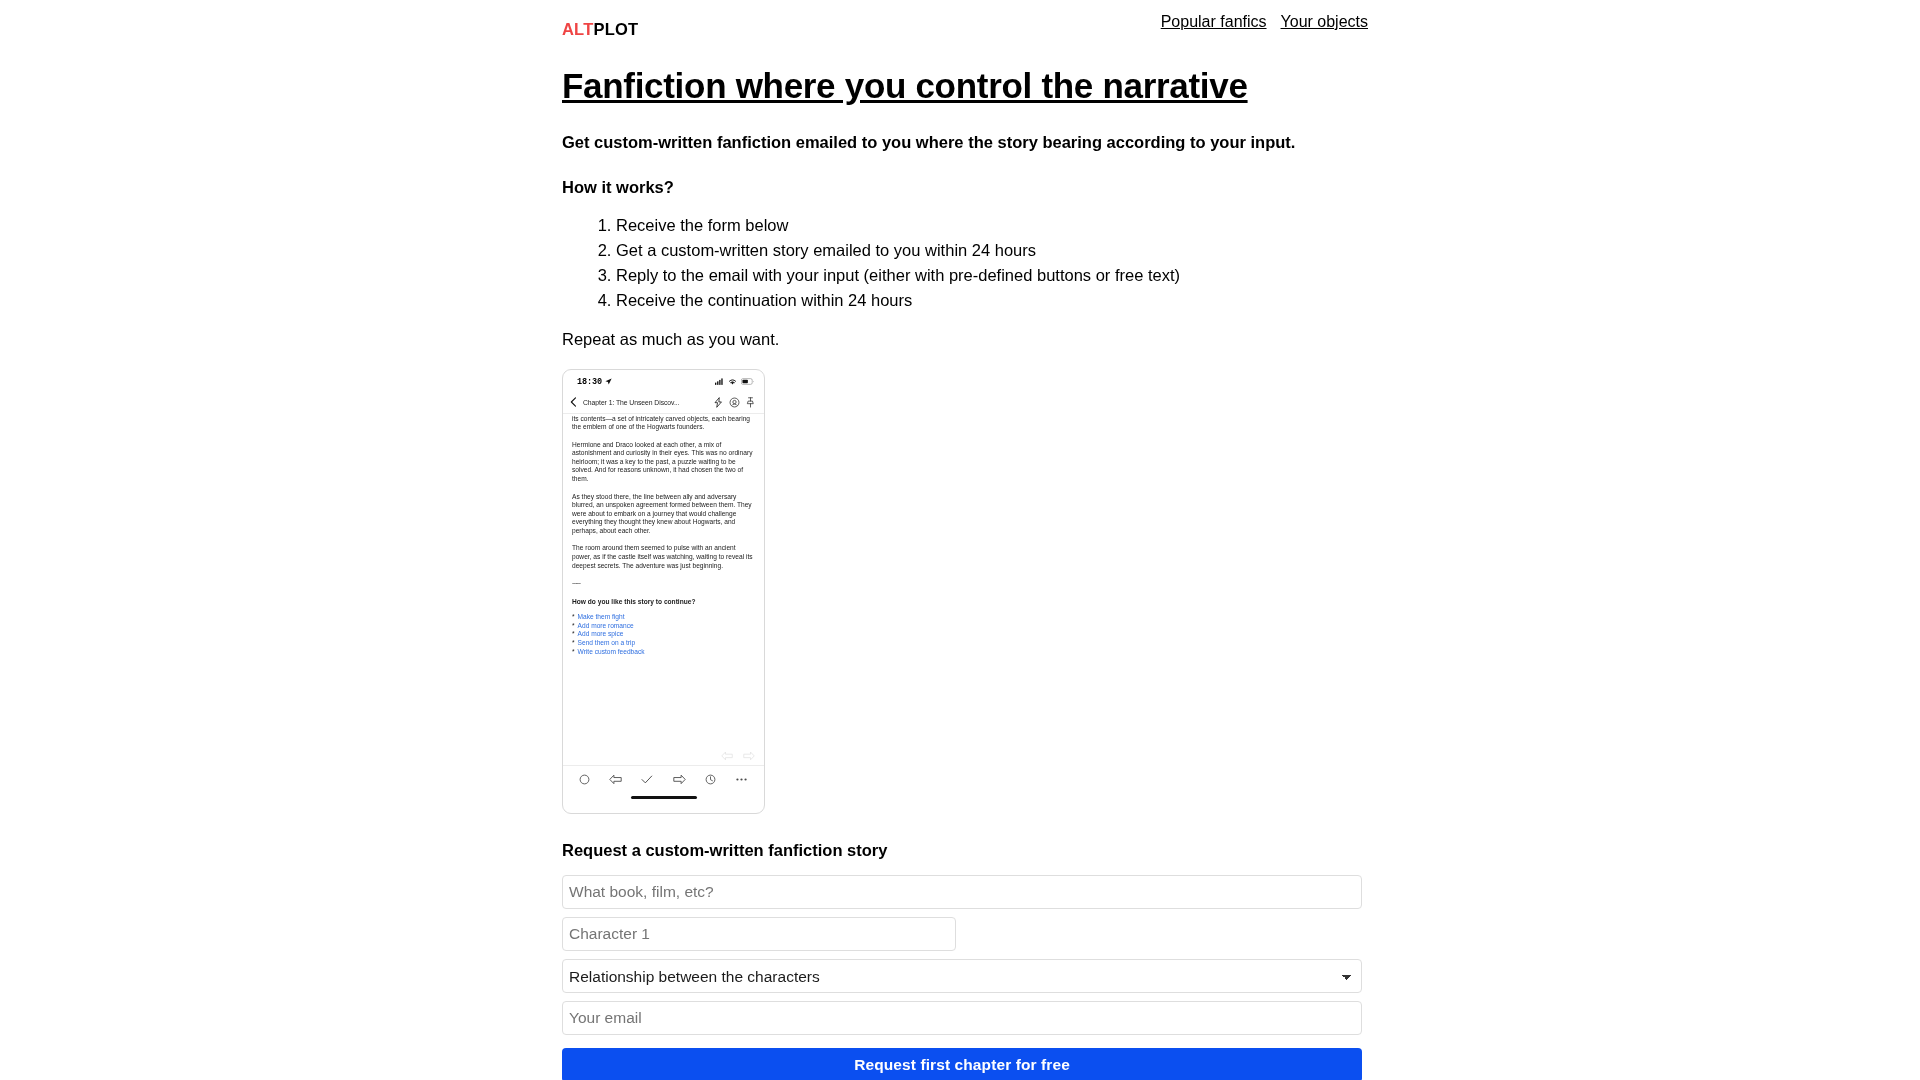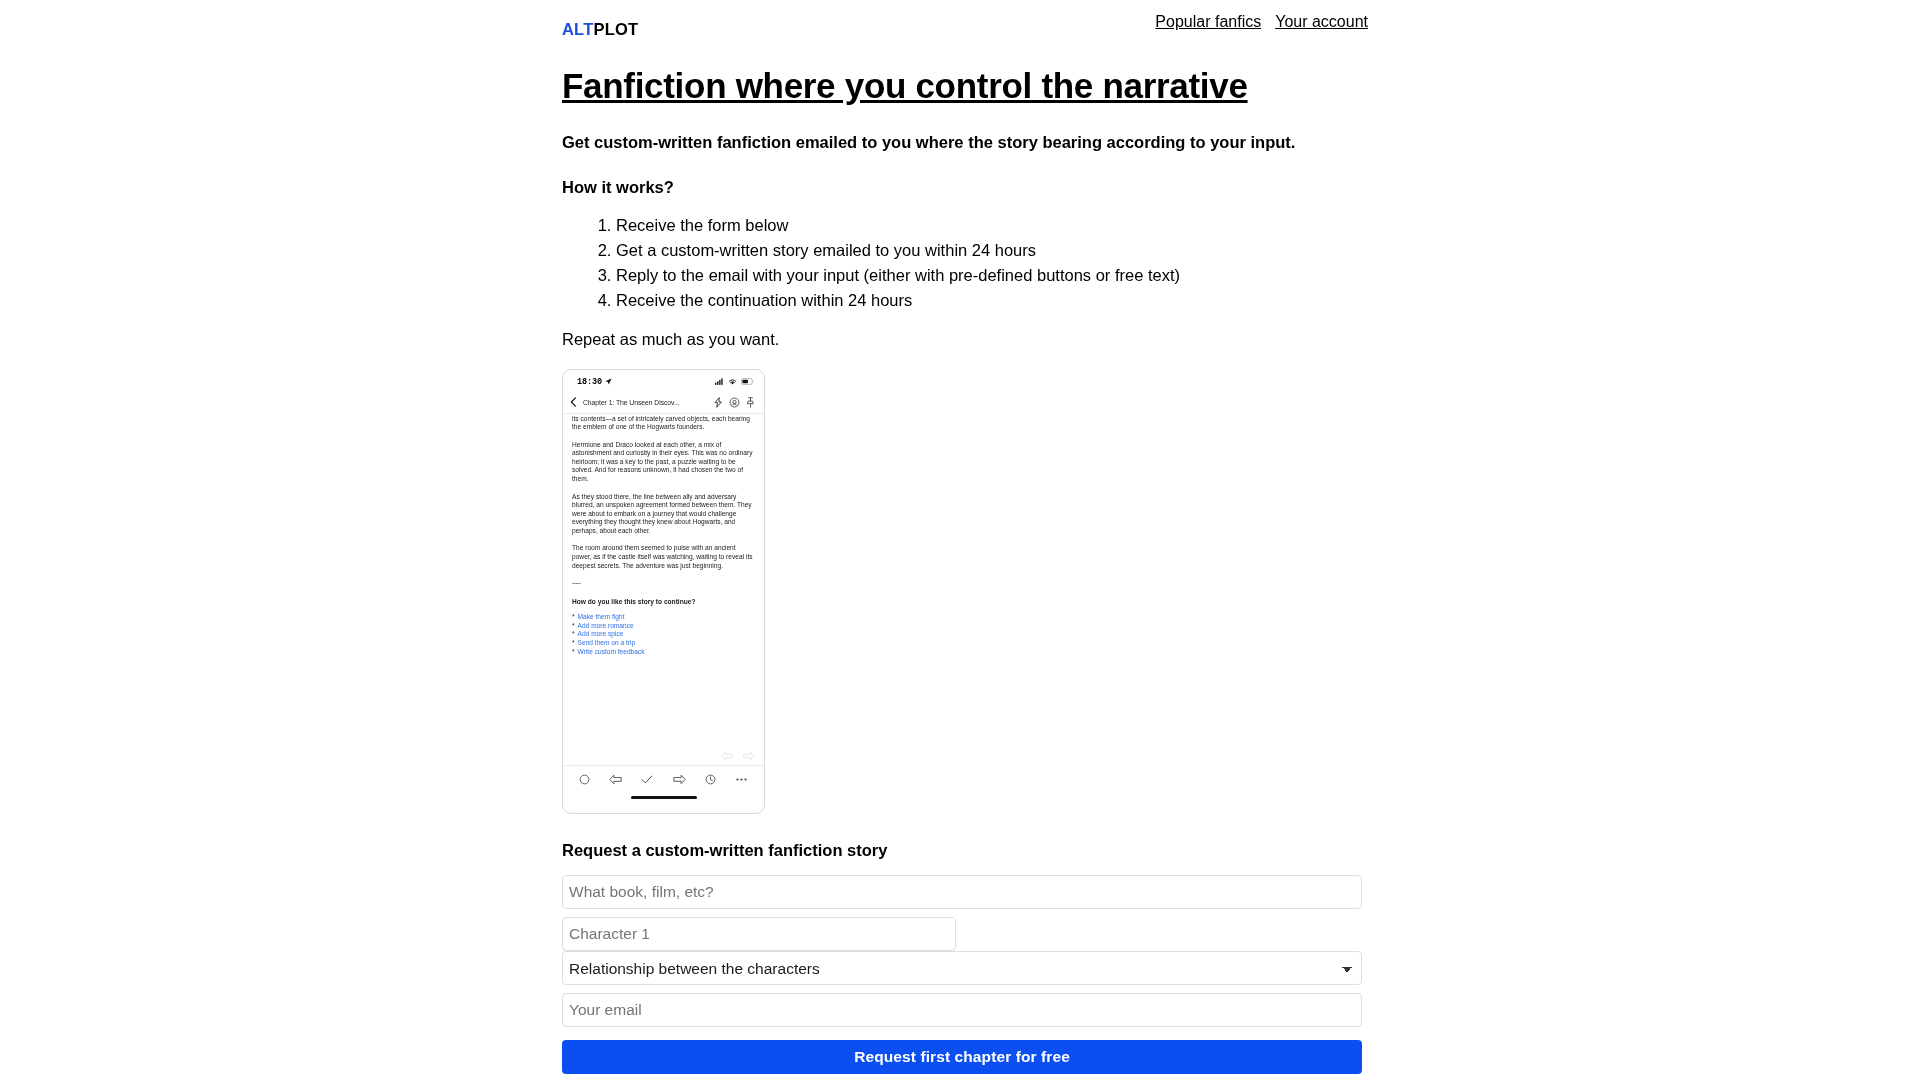--- a/index.html
+++ b/index.html
@@ -46,21 +46,21 @@
     width: 800px;
   }
 
   .logo {
     font-size: 16.5px;
     font-weight: bold;
     letter-spacing: .2px;
     margin: 0 0 26px 0;
     line-height: 1.2;
   }
-  .logo .alt { color: #1d4ed8; }
+  .logo .alt { color: #ef4444; }
   .logo .plot { color: #000; }
 
   h1.headline {
     font-size: 35px;
     font-weight: bold;
     margin: 0 0 26px 0;
     line-height: 1.15;
     letter-spacing: -0.3px;
     text-decoration: underline;
   }
@@ -241,20 +241,21 @@
     padding: 0 6px;
     margin-bottom: 8px;
     display: block;
     outline: none;
   }
   .field::placeholder { color: #757575; opacity: 1; }
 
   .row2 {
     display: flex;
     gap: 11px;
+    margin-bottom: 8px;
   }
   .row2 .field {
     width: 394px;
     margin-bottom: 0;
   }
 
   select.field {
     appearance: none;
     -webkit-appearance: none;
     background-image:
@@ -284,21 +285,21 @@
     letter-spacing: .1px;
   }
 </style>
 </head>
 <body>
 
 <div class="page">
 
   <div class="topnav">
     <a href="#">Popular fanfics</a>
-    <a href="#">Your account</a>
+    <a href="#">Your objects</a>
   </div>
 
   <div class="content">
 
     <div class="logo">
       <span class="alt">ALT</span><span class="plot">PLOT</span>
     </div>
 
     <h1 class="headline">Fanfiction where you control the narrative</h1>
 

